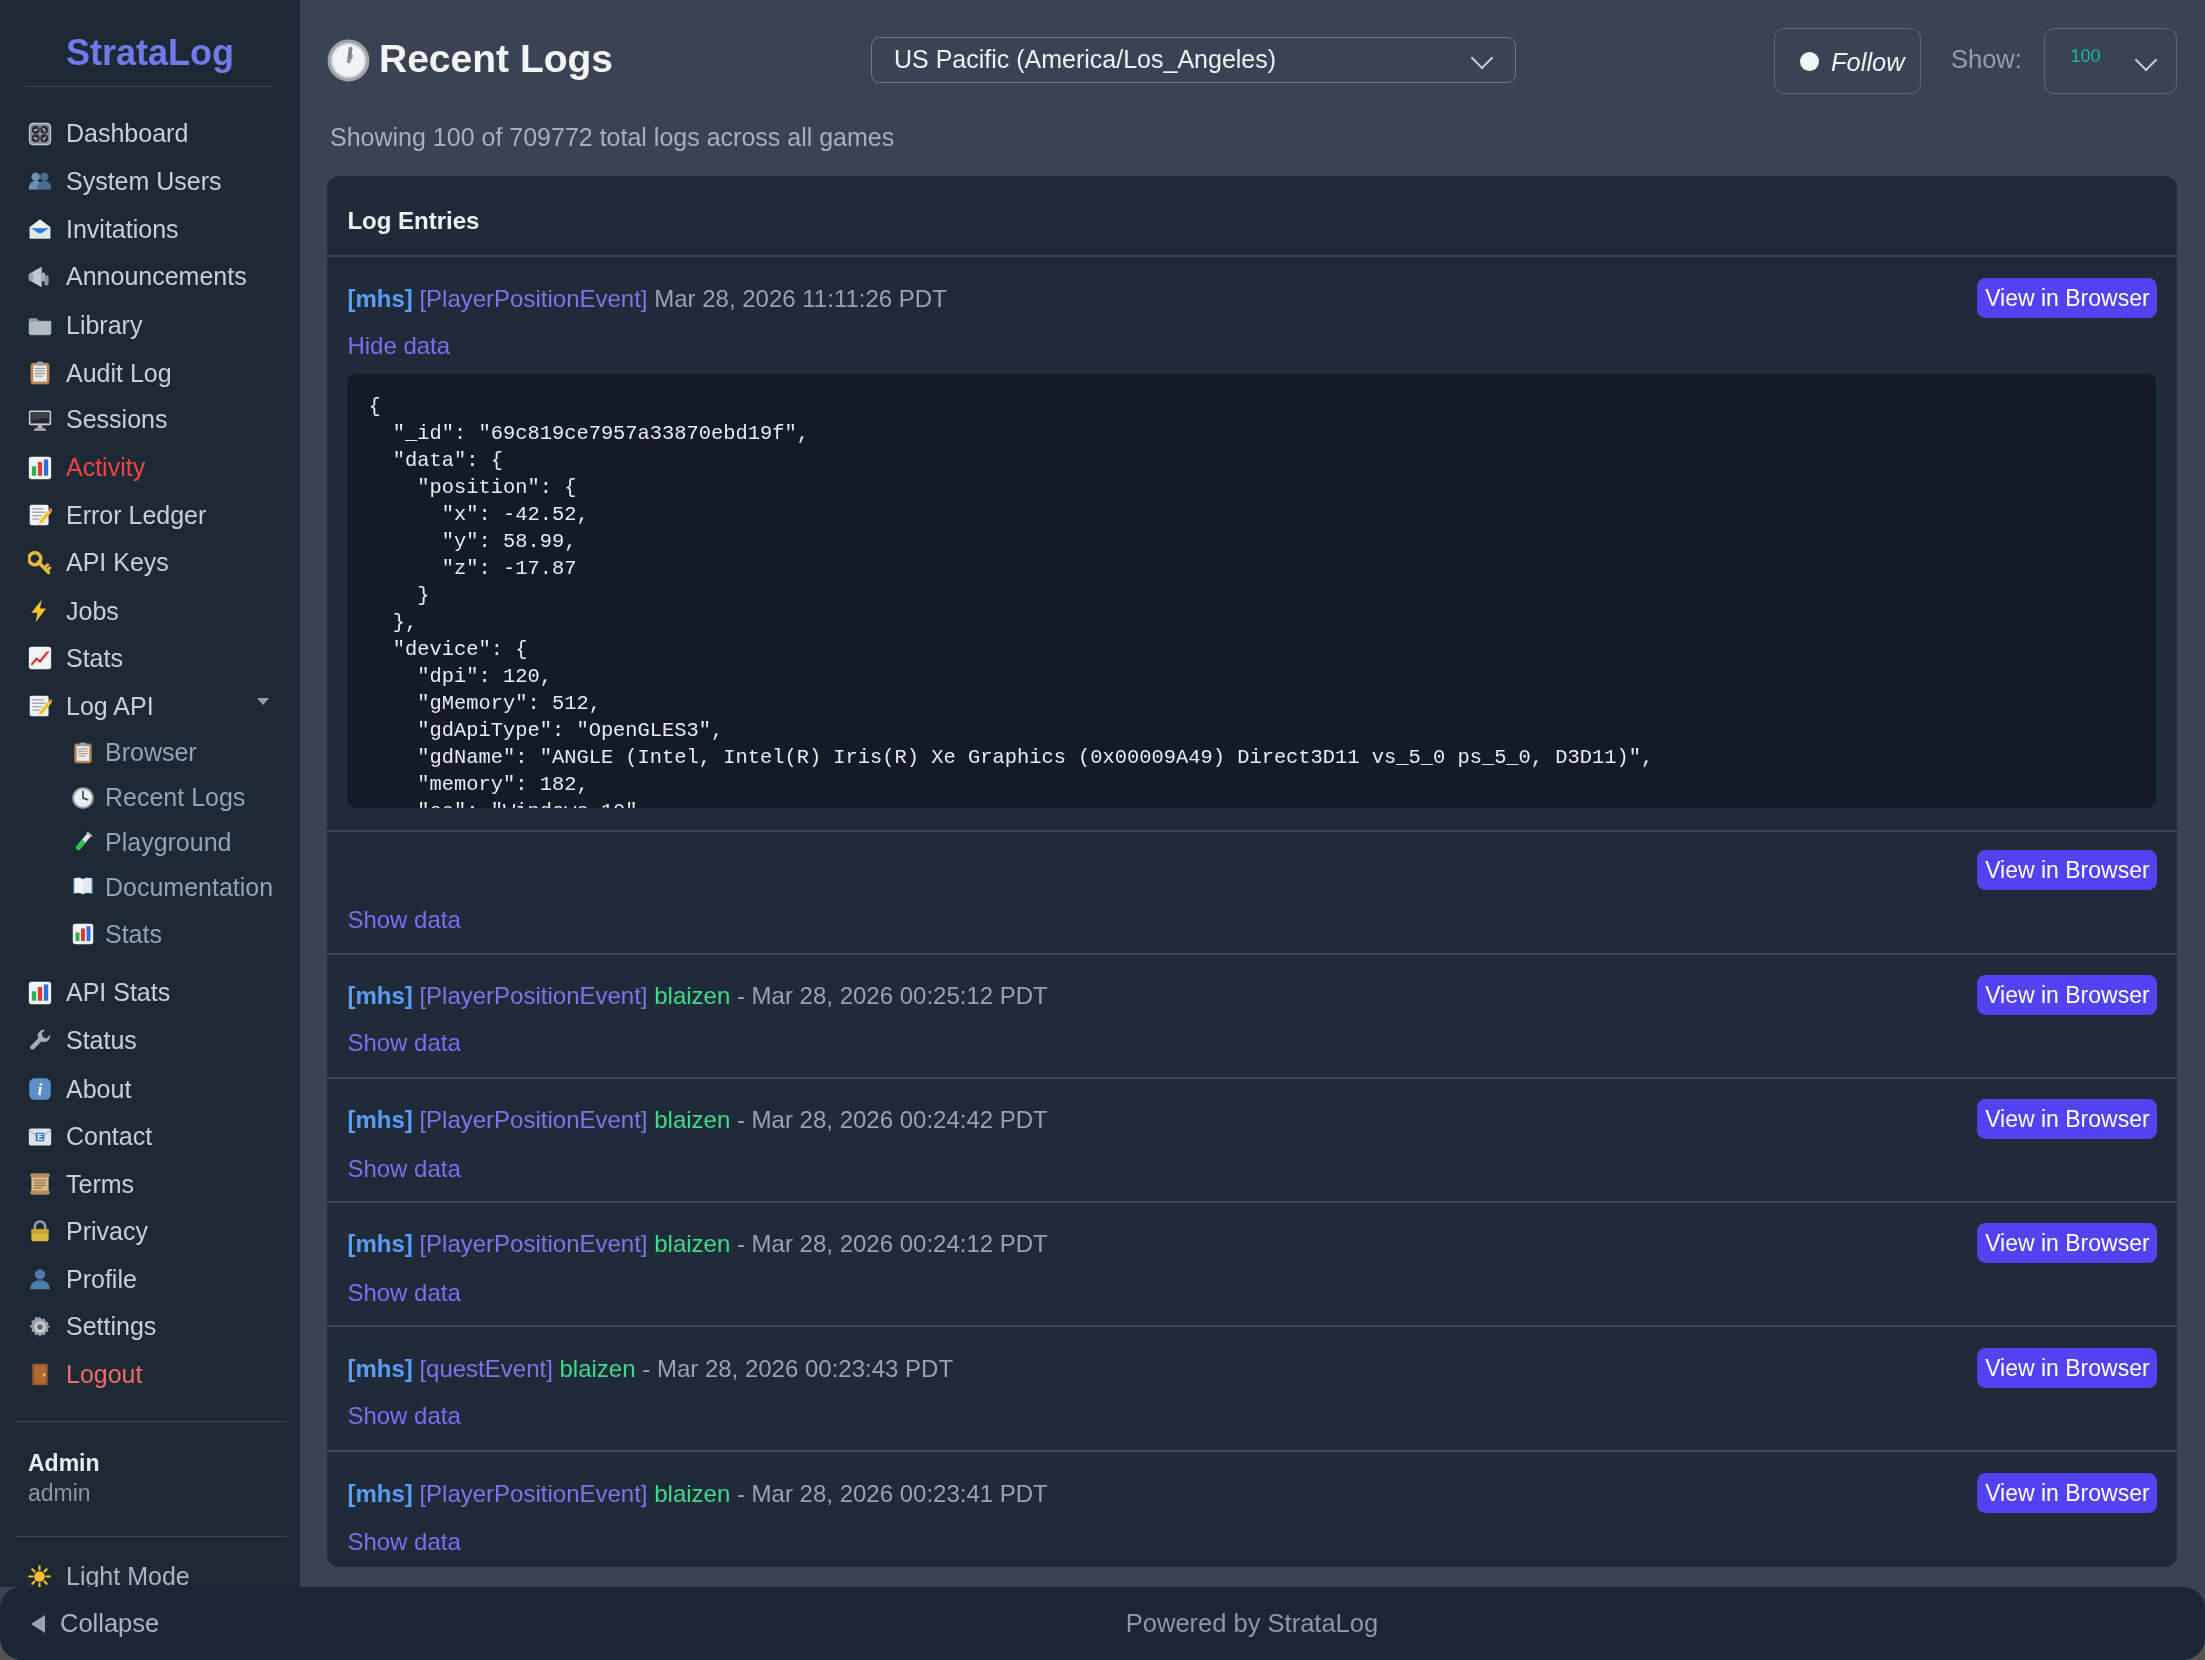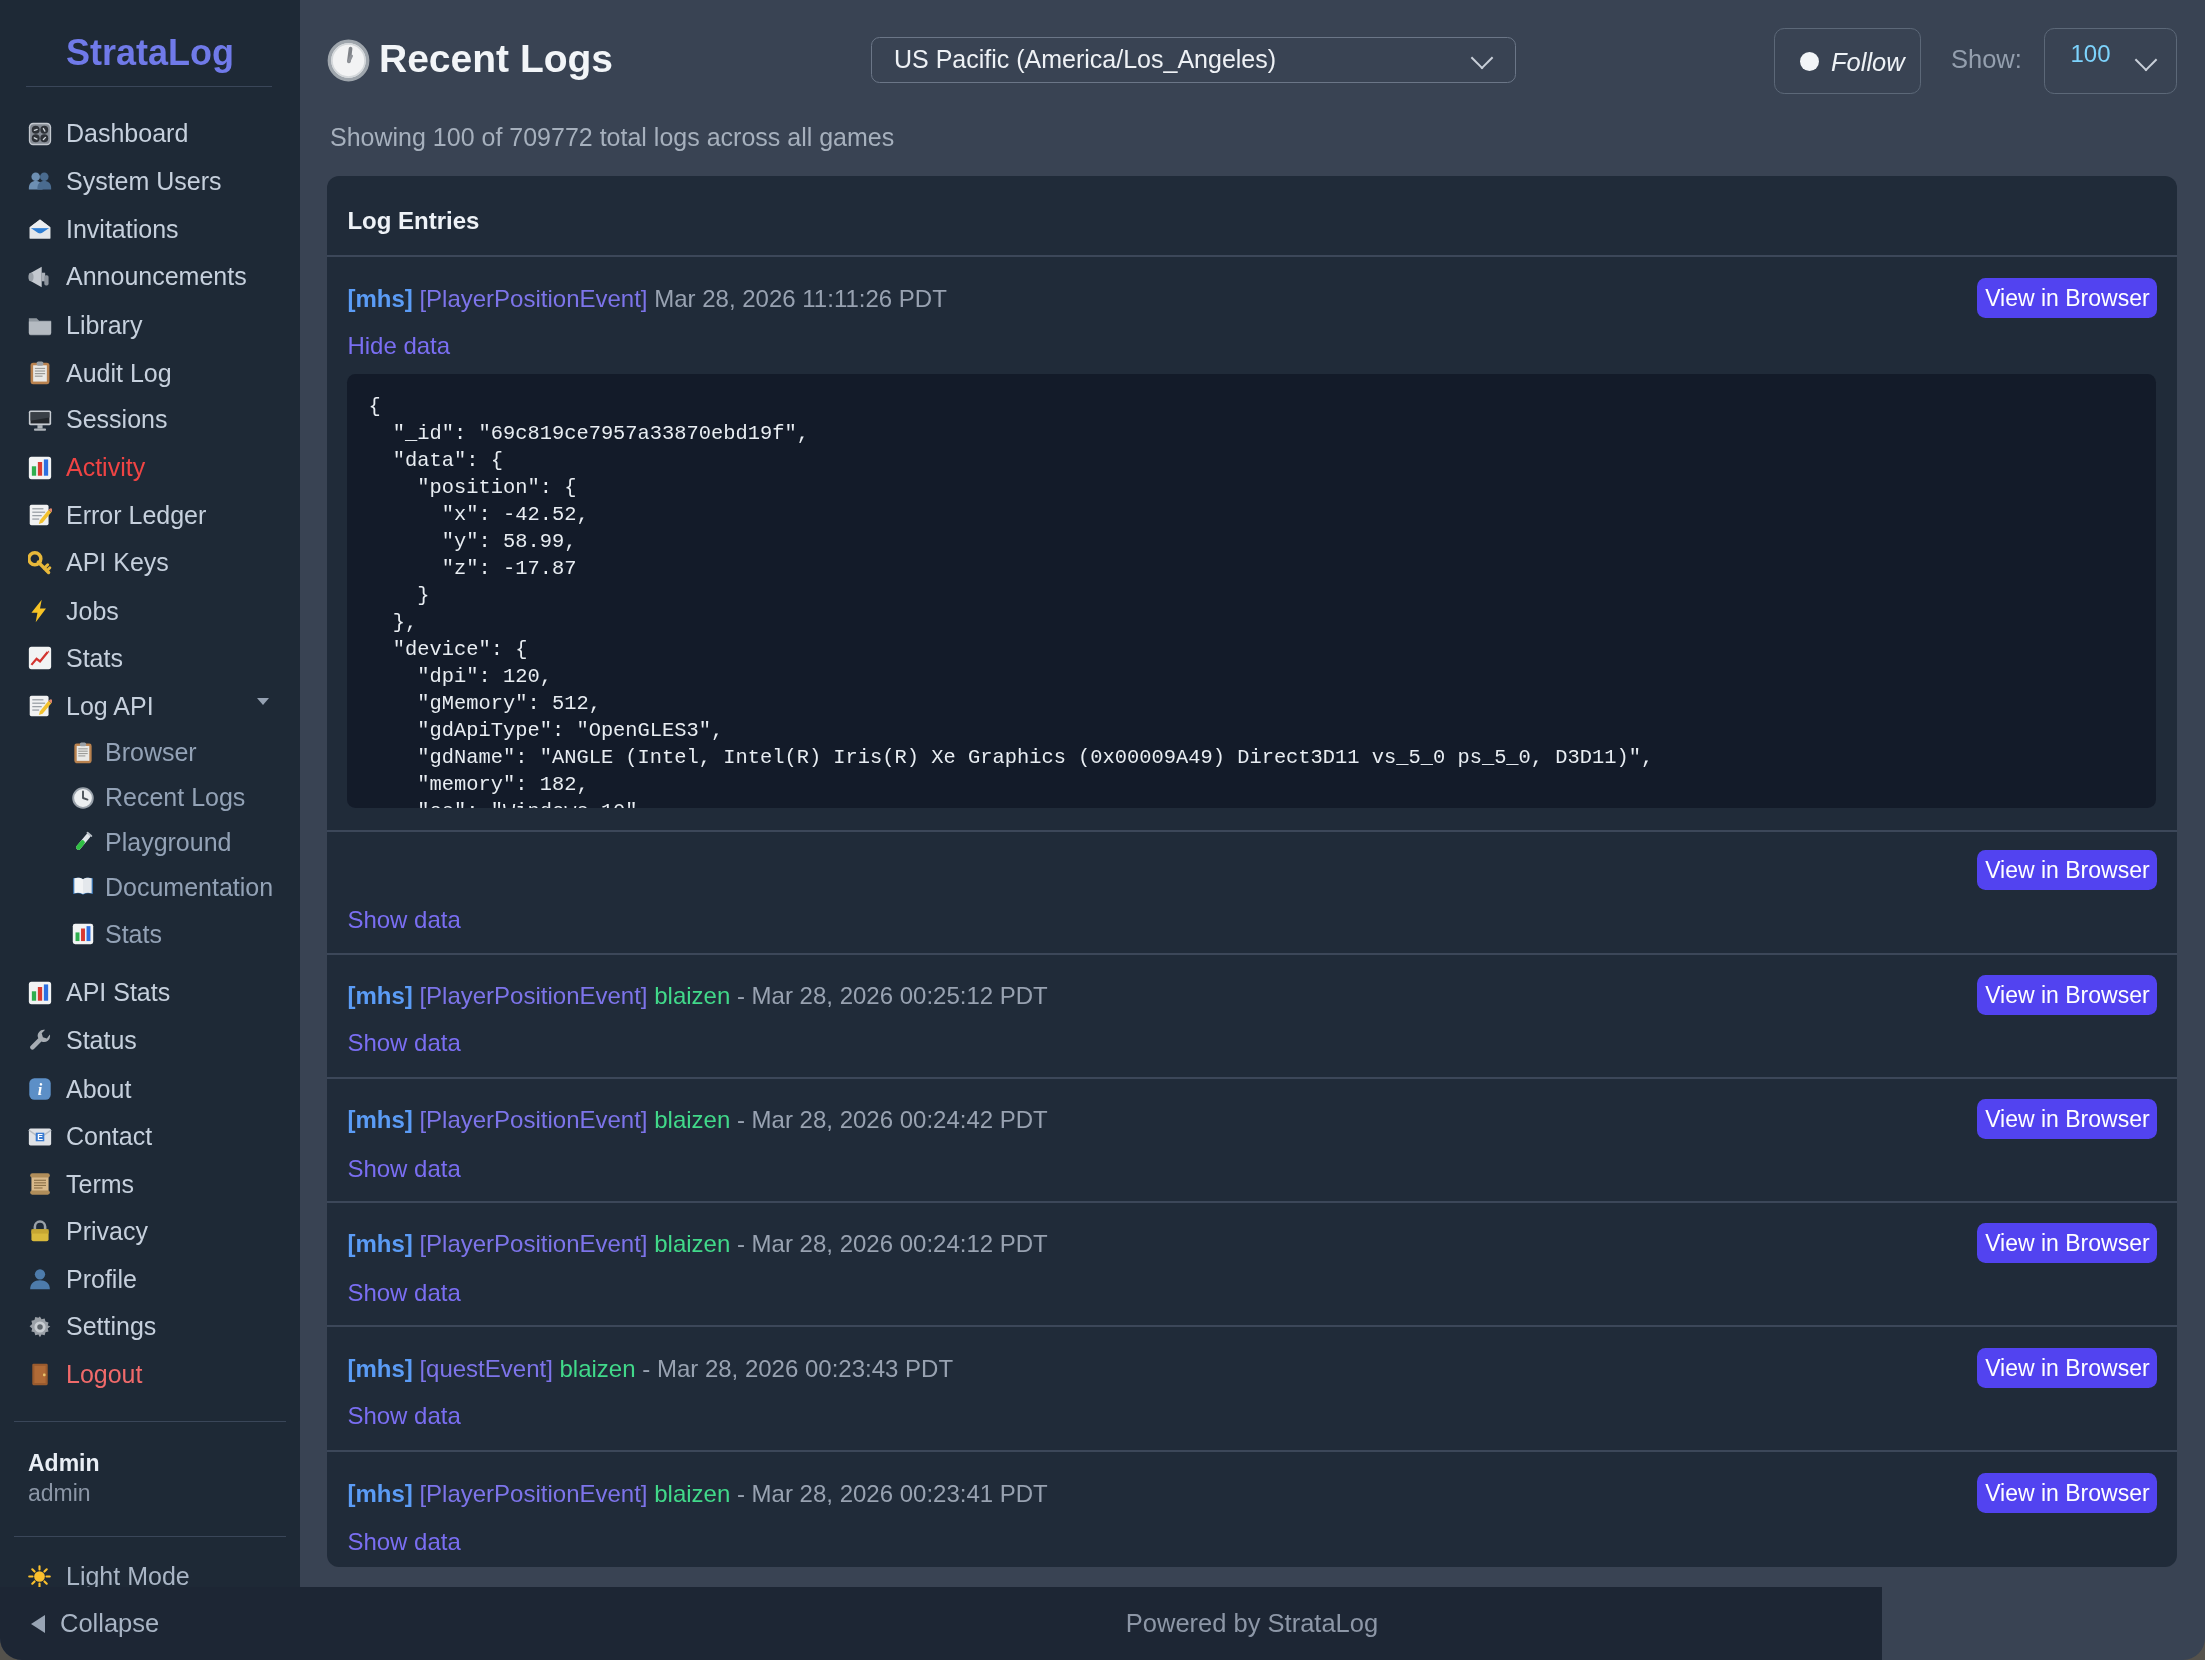--- a/index.html
+++ b/index.html
@@ -4,35 +4,35 @@
 html,body { width:2205px; height:1660px; background:#55524c; font-family:"Liberation Sans", sans-serif; }
 #win { position:relative; width:2205px; height:1660px; overflow:hidden; border-radius:0 0 22px 22px; background:#394353; }
 #side { position:absolute; left:0; top:0; width:300px; height:1587px; background:#1e2936; }
 .ic { position:absolute; }
 .mi { position:absolute; font-size:25px; height:31px; line-height:31px; white-space:nowrap; }
 #logo { position:absolute; top:32px; left:0; width:300px; text-align:center; font-size:36px; font-weight:bold; color:#707ae9; }
 .sdiv { position:absolute; left:26px; width:246px; height:0.9px; background:#3a4659; }
 .sdiv2 { position:absolute; left:13.6px; width:272px; height:0.9px; background:#3a4659; }
 #admin1 { position:absolute; left:28px; top:1450px; font-size:23px; font-weight:bold; color:#e9eef5; }
 #admin2 { position:absolute; left:28px; top:1480px; font-size:23px; color:#8b96a6; }
-#footer { position:absolute; left:0; top:1587px; width:1882px; height:73px; background:#1d2634; }
+#footer { position:absolute; left:0; top:1587px; width:2205px; height:73px; background:#1d2634;border-radius:21px; }
 #collapse { position:absolute; left:60px; top:22px; font-size:25.5px; color:#a9b5c5; }
 #ctri { position:absolute; left:31px; top:28px; width:0; height:0; border-top:9.4px solid transparent; border-bottom:9.4px solid transparent; border-right:14.5px solid #98a4b4; }
 #powered { position:absolute; left:1252px; top:22px; transform:translateX(-50%); font-size:25.5px; color:#8d97a7; }
 #main { position:absolute; left:0; top:0; width:2205px; height:1587px; }
 #hclock { position:absolute; left:327px; top:39px; }
 #htitle { position:absolute; left:379px; top:37px; font-size:39px; font-weight:bold; color:#f2f5f8; }
 #tzsel { position:absolute; left:871px; top:37px; width:645px; height:46px; border:1.7px solid #6b7687; border-radius:8.5px; color:#eef1f5; font-size:25px; line-height:43px; padding-left:22px; }
 .chev { position:absolute; width:16px; height:16px; border-right:2.6px solid #c9d0d9; border-bottom:2.6px solid #c9d0d9; transform:rotate(45deg); }
 #followbtn { position:absolute; left:1774px; top:28px; width:147px; height:66px; border:1.7px solid #5c6878; border-radius:10.2px; }
 #fdot { position:absolute; left:25px; top:23px; width:19px; height:19px; border-radius:50%; background:#f2f5f8; }
 #ftxt { position:absolute; left:56px; top:19px; font-size:25.5px; color:#eef2f6;font-style:italic; }
 #showlbl { position:absolute; left:1951px; top:45px; font-size:25.5px; color:#949fae; }
 #showsel { position:absolute; left:2044px; top:28px; width:133px; height:66px; border:1.7px solid #5c6878; border-radius:10.2px; }
-#showtxt { position:absolute; left:25.5px; top:11px; font-size:24px; color:#7dd3fc; }
+#showtxt { position:absolute; left:25.5px; top:17px; font-size:18px; color:#14b8a6; }
 #subline { position:absolute; left:330px; top:123px; font-size:25px; color:#a6b0bd; }
 #card { position:absolute; left:327px; top:176px; width:1850px; height:1391px; background:#202b39; border-radius:12px; overflow:hidden; }
 #lehdr { position:absolute; left:20.4px; top:31px; font-size:24px; font-weight:bold; color:#eef2f7; }
 #lebord { position:absolute; left:0; top:79px; width:1850px; height:1.7px; background:#3c4759; }
 .etitle { position:absolute; left:20.4px; font-size:24px; height:31px; line-height:31px; white-space:nowrap; }
 .mhs { color:#5b9cf6; font-weight:bold; }
 .evt { color:#7d74ea; font-weight:normal; }
 .who { color:#41d98a; }
 .ts { color:#98a2b1; }
 .vbtn { position:absolute; right:19.6px; width:180px; height:40px; background:#5243f0; border-radius:8.5px; color:#fff; font-size:23px; text-align:center; line-height:40px; }

